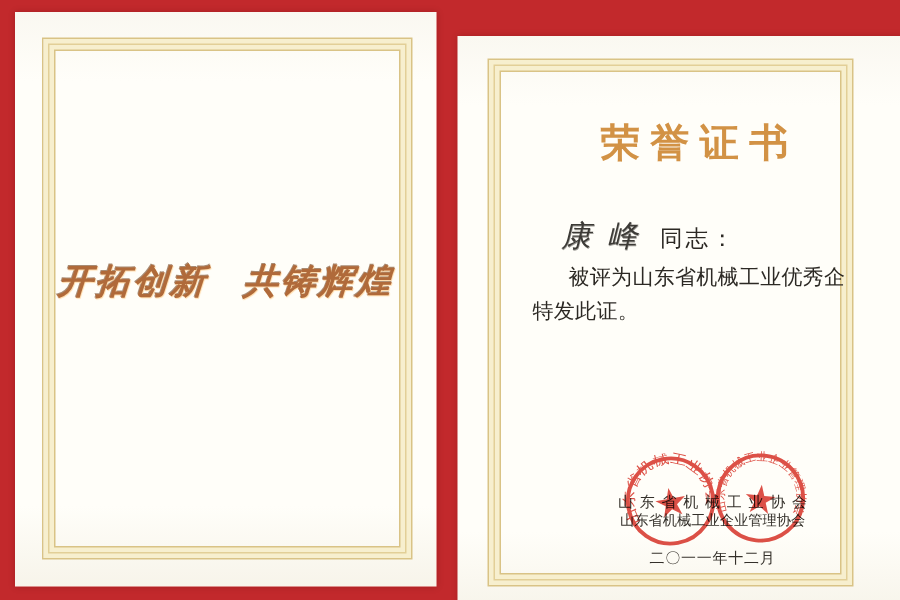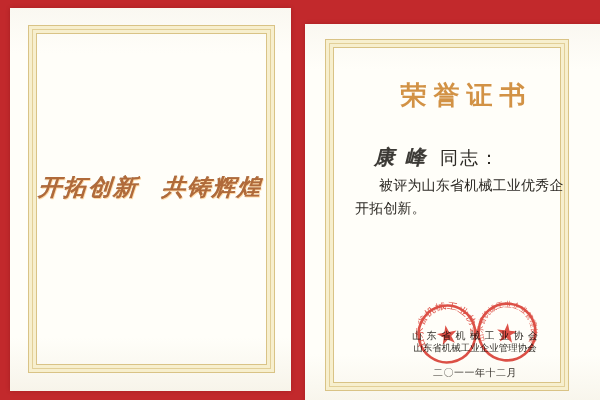--- a/index.html
+++ b/index.html
@@ -43,25 +43,25 @@
   
   .title {
     position:absolute; left:0; right:0; top:54px;
     text-align:center;
     font-size:26px; font-weight:bold;
     letter-spacing:7px; text-indent:7px;
     color:#d29245;
   }
   .name-row { position:absolute; left:69px; top:120px; white-space:nowrap; }
   .name {
-    font-size:20px; font-weight:bold; font-style:italic;
+    font-size:20px; font-weight:normal; font-style:italic;
     letter-spacing:11px; color:#3c3a36;
     text-shadow:0.4px 0.4px 0 rgba(60,58,54,.5);
   }
-  .salutation { font-size:18px; color:#2c2924; letter-spacing:2px; margin-left:4px;text-align:center; }
+  .salutation { font-size:15px; color:#2c2924; letter-spacing:2px; margin-left:4px;text-align:center; }
   .body-lines {
     position:absolute; left:50px; top:151px; width:210px;
     font-size:14px; color:#2c2924; letter-spacing:0.2px;
   }
   .body-line { height:22.5px; line-height:22.5px; white-space:nowrap; }
   .body-line.first { text-indent:24px; }
 
   .issuer {
     position:absolute; left:98px; top:306px; width:144px;
     text-align:center; color:#34302a;
@@ -94,21 +94,21 @@
     <div class="frame frame-right"></div>
 
     <div class="title">荣誉证书</div>
 
     <div class="name-row">
       <span class="name">康峰</span><span class="salutation">同志：</span>
     </div>
 
     <div class="body-lines">
       <div class="body-line first">被评为山东省机械工业优秀企</div>
-      <div class="body-line">开拓创新。</div>
+      <div class="body-line">特发此证。</div>
     </div>
 
     <div class="issuer">
       <div class="l1">山东省机械工业协会</div>
       <div class="l2">山东省机械工业企业管理协会</div>
       <div class="dt">二〇一一年十二月</div>
     </div>
 
     <div class="seal seal-left">
       <svg width="64" height="64" viewBox="0 0 64 64">

